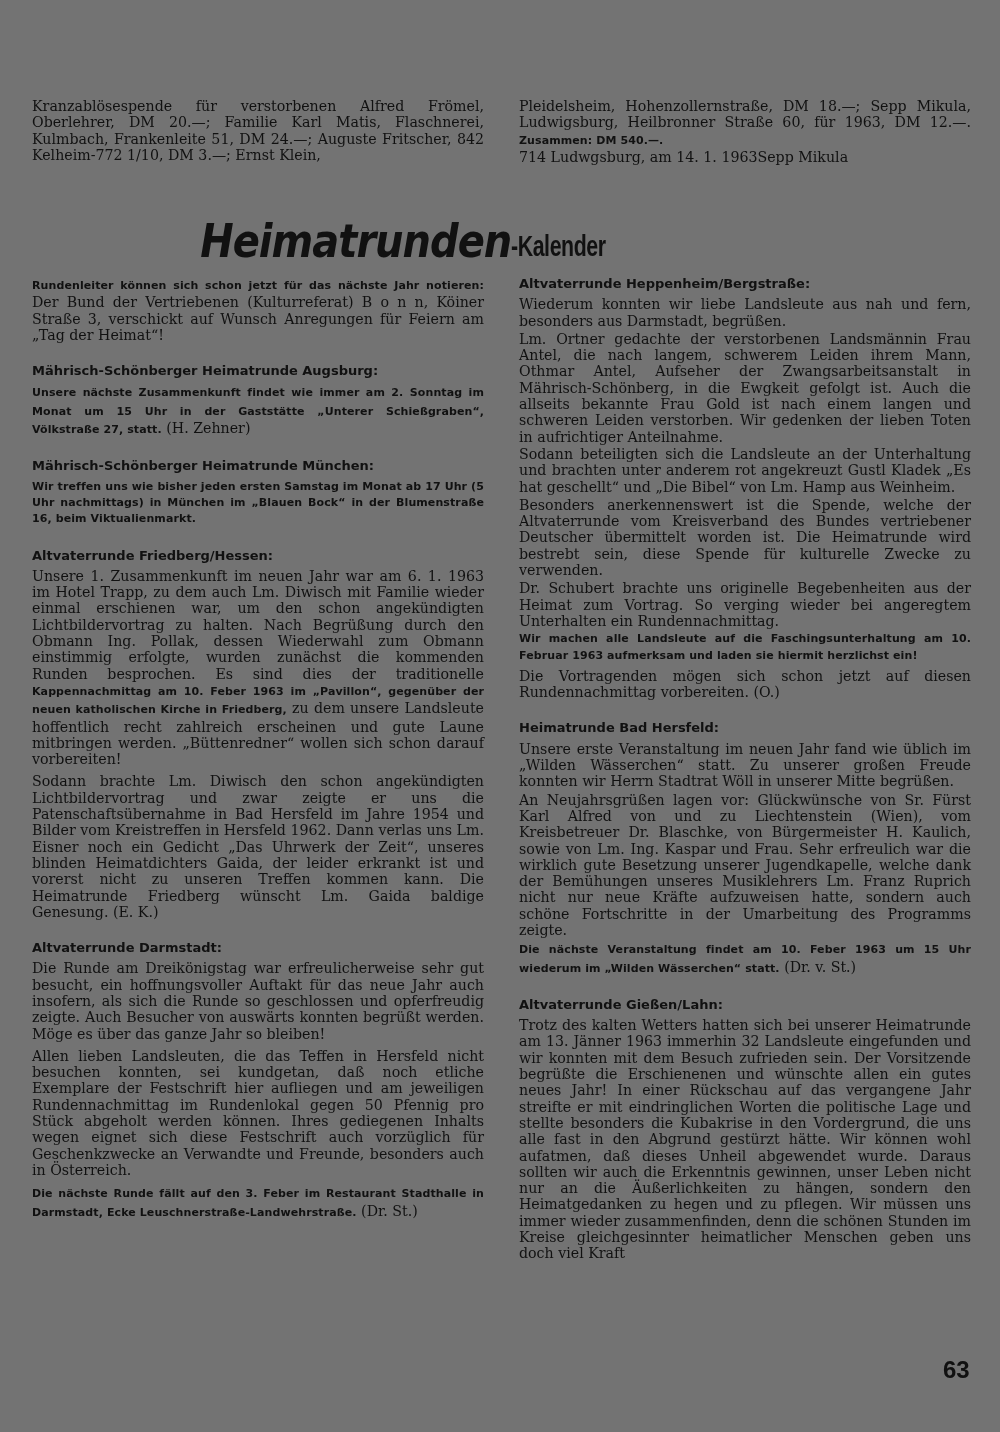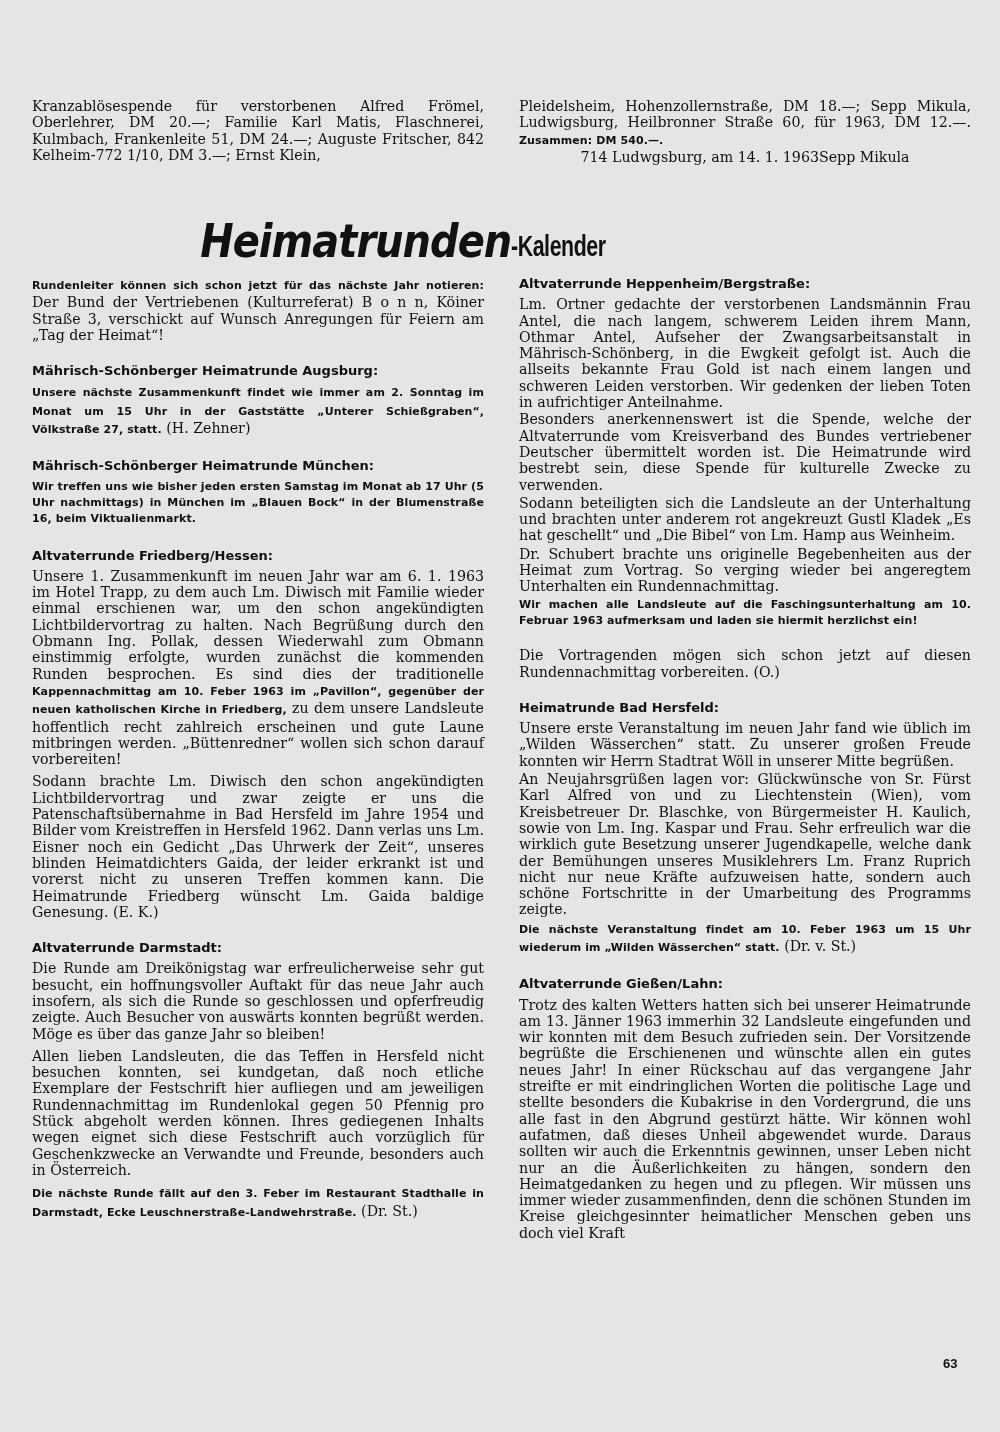--- a/index.html
+++ b/index.html
@@ -1,33 +1,33 @@
 <!DOCTYPE html>
 <html><head>
 <meta charset="utf-8">
 <style>
   html, body { margin: 0; padding: 0; background: #ffffff; }
   body { width: 1000px; height: 1432px; position: relative; overflow: hidden; color: #111; }
-  .page { position: absolute; left: 0; top: 0; width: 1000px; height: 1432px; background: #e5e5e5; }
+  .page { position: absolute; left: 0; top: 0; width: 1000px; height: 1432px; background: #737373; }
   .col { position: absolute; width: 452px; font-family: "DejaVu Serif", serif; font-size: 14.2px; line-height: 16.3px; text-align: justify; }
   .col-left { left: 32px; }
   .col-right { left: 519px; }
   .top-left { top: 98px; }
   .top-right { top: 98px; }
   .main-left { top: 276px; }
   .main-right { top: 276px; }
   p { margin: 0 0 6px 0; }
   .b { font-family: "DejaVu Sans", sans-serif; font-weight: bold; font-size: 11px; letter-spacing: 0.1px; }
   .h { font-family: "DejaVu Sans", sans-serif; font-weight: bold; font-size: 13px; margin: 0 0 4px 0; text-align: left; }
   .gap { height: 14px; }
-  .sig-row { display: flex; justify-content: center; }
+  .sig-row { display: flex; justify-content: flex-start; }
   .title { position: absolute; left: 0; width: 827px; top: 218px; text-align: center; }
   .title-main { font-family: "DejaVu Sans", sans-serif; font-style: italic; font-weight: bold; font-size: 40px; letter-spacing: -1px; transform: scaleY(1.15); display: inline-block; }
   .title-sub { font-family: "Liberation Sans", sans-serif; font-weight: bold; font-size: 26px; letter-spacing: -0.5px; transform: scaleX(0.82) scaleY(1.1); display: inline-block; transform-origin: left center; }
-  .pagenum { position: absolute; left: 943px; top: 1356px; font-family: "Liberation Sans", sans-serif; font-weight: bold; font-size: 13px; }
+  .pagenum { position: absolute; left: 943px; top: 1356px; font-family: "Liberation Sans", sans-serif; font-weight: bold; font-size: 24px; }
 </style>
 </head>
 <body>
 
 <div class="page">
 
   <div class="col col-left top-left">
     <p>Kranzablösespende für verstorbenen Alfred Frömel, Oberlehrer, DM 20.—; Familie Karl Matis, Flaschnerei, Kulmbach, Frankenleite 51, DM 24.—; Auguste Fritscher, 842 Kelheim-772 1/10, DM 3.—; Ernst Klein,</p>
   </div>
 
@@ -61,25 +61,26 @@
     <div class="gap"></div>
 
     <div class="h">Altvaterrunde Darmstadt:</div>
     <p>Die Runde am Dreikönigstag war erfreulicherweise sehr gut besucht, ein hoffnungsvoller Auftakt für das neue Jahr auch insofern, als sich die Runde so geschlossen und opferfreudig zeigte. Auch Besucher von auswärts konnten begrüßt werden. Möge es über das ganze Jahr so bleiben!</p>
     <p>Allen lieben Landsleuten, die das Teffen in Hersfeld nicht besuchen konnten, sei kundgetan, daß noch etliche Exemplare der Festschrift hier aufliegen und am jeweiligen Rundennachmittag im Rundenlokal gegen 50 Pfennig pro Stück abgeholt werden können. Ihres gediegenen Inhalts wegen eignet sich diese Festschrift auch vorzüglich für Geschenkzwecke an Verwandte und Freunde, besonders auch in Österreich.</p>
     <p><span class="b">Die nächste Runde fällt auf den 3. Feber im Restaurant Stadthalle in Darmstadt, Ecke Leuschnerstraße-Landwehrstraße.</span> <span>(Dr. St.)</span></p>
   </div>
 
   <div class="col col-right main-right">
     <div class="h">Altvaterrunde Heppenheim/Bergstraße:</div>
+    <p style="margin-bottom:2px">Wiederum konnten wir liebe Landsleute aus nah und fern, besonders aus Darmstadt, begrüßen.</p>
     <p style="margin-bottom:1px">Lm. Ortner gedachte der verstorbenen Landsmännin Frau Antel, die nach langem, schwerem Leiden ihrem Mann, Othmar Antel, Aufseher der Zwangsarbeitsanstalt in Mährisch-Schönberg, in die Ewgkeit gefolgt ist. Auch die allseits bekannte Frau Gold ist nach einem langen und schweren Leiden verstorben. Wir gedenken der lieben Toten in aufrichtiger Anteilnahme.</p>
+    <p style="margin-bottom:2px">Sodann beteiligten sich die Landsleute an der Unterhaltung und brachten unter anderem rot angekreuzt Gustl Kladek „Es hat geschellt“ und „Die Bibel“ von Lm. Hamp aus Weinheim.</p>
     <p style="margin-bottom:2px">Besonders anerkennenswert ist die Spende, welche der Altvaterrunde vom Kreisverband des Bundes vertriebener Deutscher übermittelt worden ist. Die Heimatrunde wird bestrebt sein, diese Spende für kulturelle Zwecke zu verwenden.</p>
-    <p style="margin-bottom:2px">Sodann beteiligten sich die Landsleute an der Unterhaltung und brachten unter anderem rot angekreuzt Gustl Kladek „Es hat geschellt“ und „Die Bibel“ von Lm. Hamp aus Weinheim.</p>
     <p style="margin-bottom:2px">Dr. Schubert brachte uns originelle Begebenheiten aus der Heimat zum Vortrag. So verging wieder bei angeregtem Unterhalten ein Rundennachmittag.</p>
-    <p style="margin-bottom:18px" class="b">Wir machen alle Landsleute auf die Faschingsunterhaltung am 10. Februar 1963 aufmerksam und laden sie hiermit herzlichst ein!</p>
+    <p style="margin-bottom:4px" class="b">Wir machen alle Landsleute auf die Faschingsunterhaltung am 10. Februar 1963 aufmerksam und laden sie hiermit herzlichst ein!</p>
     <p>Die Vortragenden mögen sich schon jetzt auf diesen Rundennachmittag vorbereiten. (O.)</p>
     <div class="gap"></div>
 
     <div class="h">Heimatrunde Bad Hersfeld:</div>
     <p style="margin-bottom:2px">Unsere erste Veranstaltung im neuen Jahr fand wie üblich im „Wilden Wässerchen“ statt. Zu unserer großen Freude konnten wir Herrn Stadtrat Wöll in unserer Mitte begrüßen.</p>
     <p style="margin-bottom:2px">An Neujahrsgrüßen lagen vor: Glückwünsche von Sr. Fürst Karl Alfred von und zu Liechtenstein (Wien), vom Kreisbetreuer Dr. Blaschke, von Bürgermeister H. Kaulich, sowie von Lm. Ing. Kaspar und Frau. Sehr erfreulich war die wirklich gute Besetzung unserer Jugendkapelle, welche dank der Bemühungen unseres Musiklehrers Lm. Franz Ruprich nicht nur neue Kräfte aufzuweisen hatte, sondern auch schöne Fortschritte in der Umarbeitung des Programms zeigte.</p>
     <p><span class="b">Die nächste Veranstaltung findet am 10. Feber 1963 um 15 Uhr wiederum im „Wilden Wässerchen“ statt.</span> <span>(Dr. v. St.)</span></p>
     <div class="gap"></div>
 
     <div class="h">Altvaterrunde Gießen/Lahn:</div>

